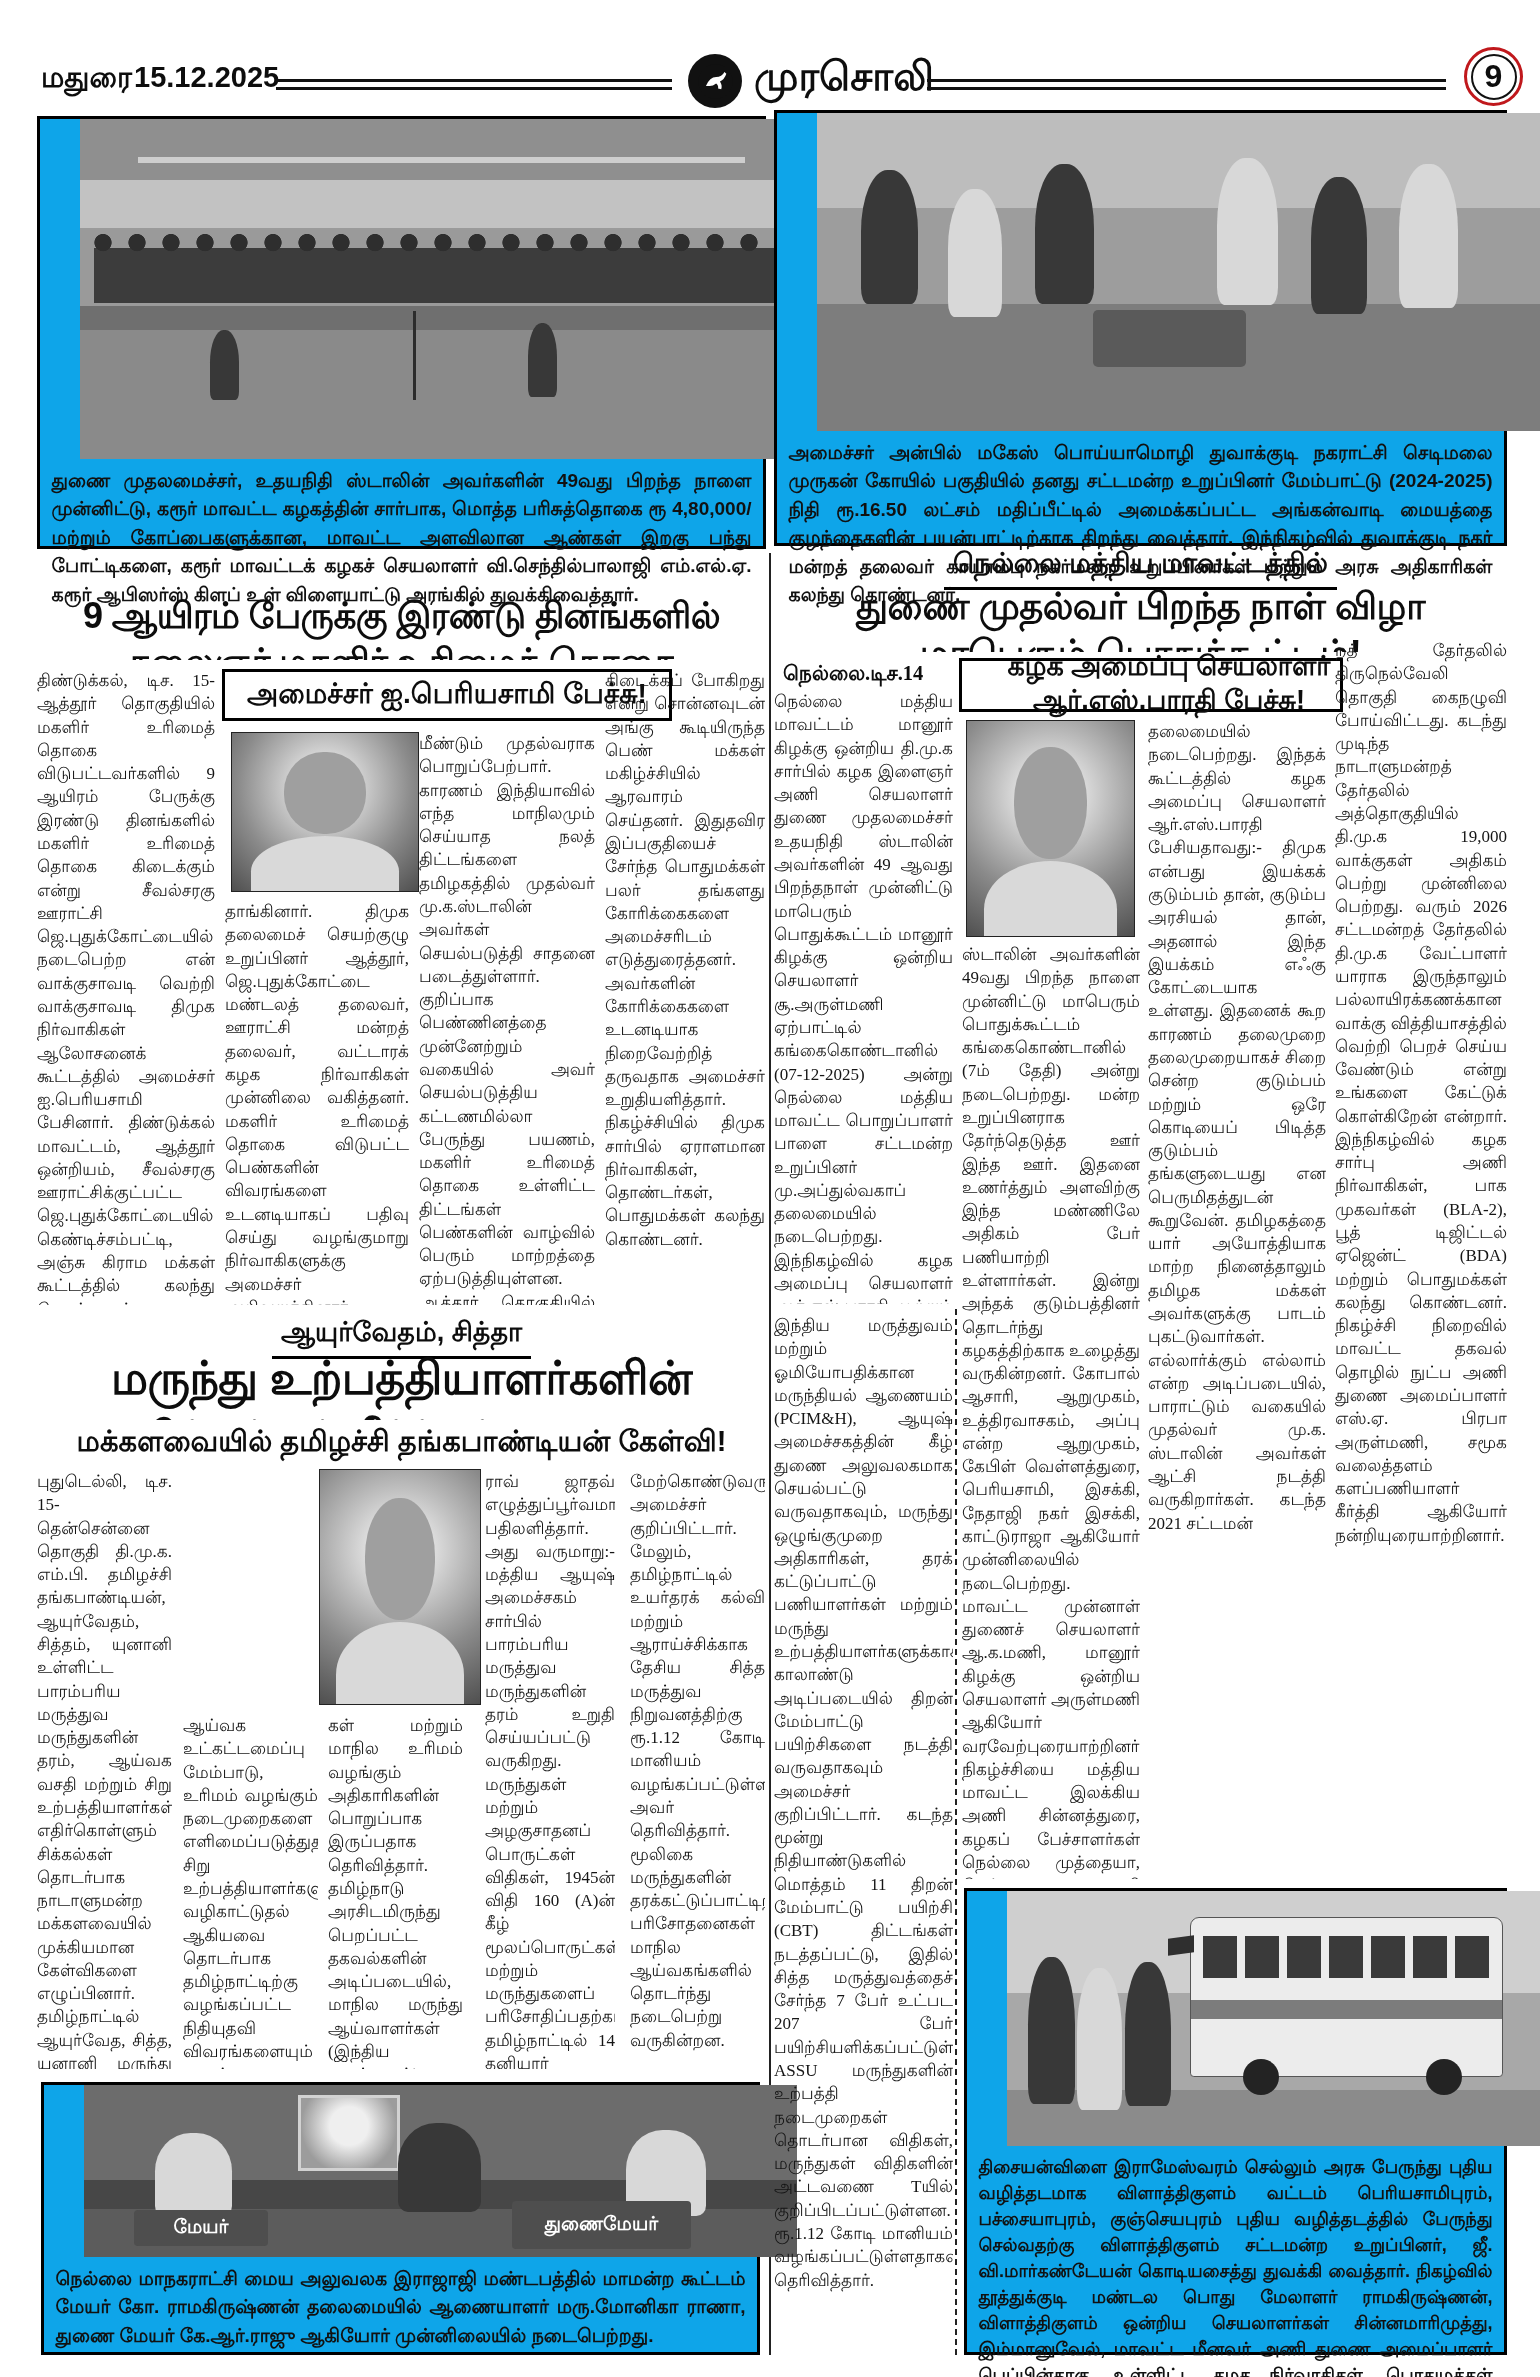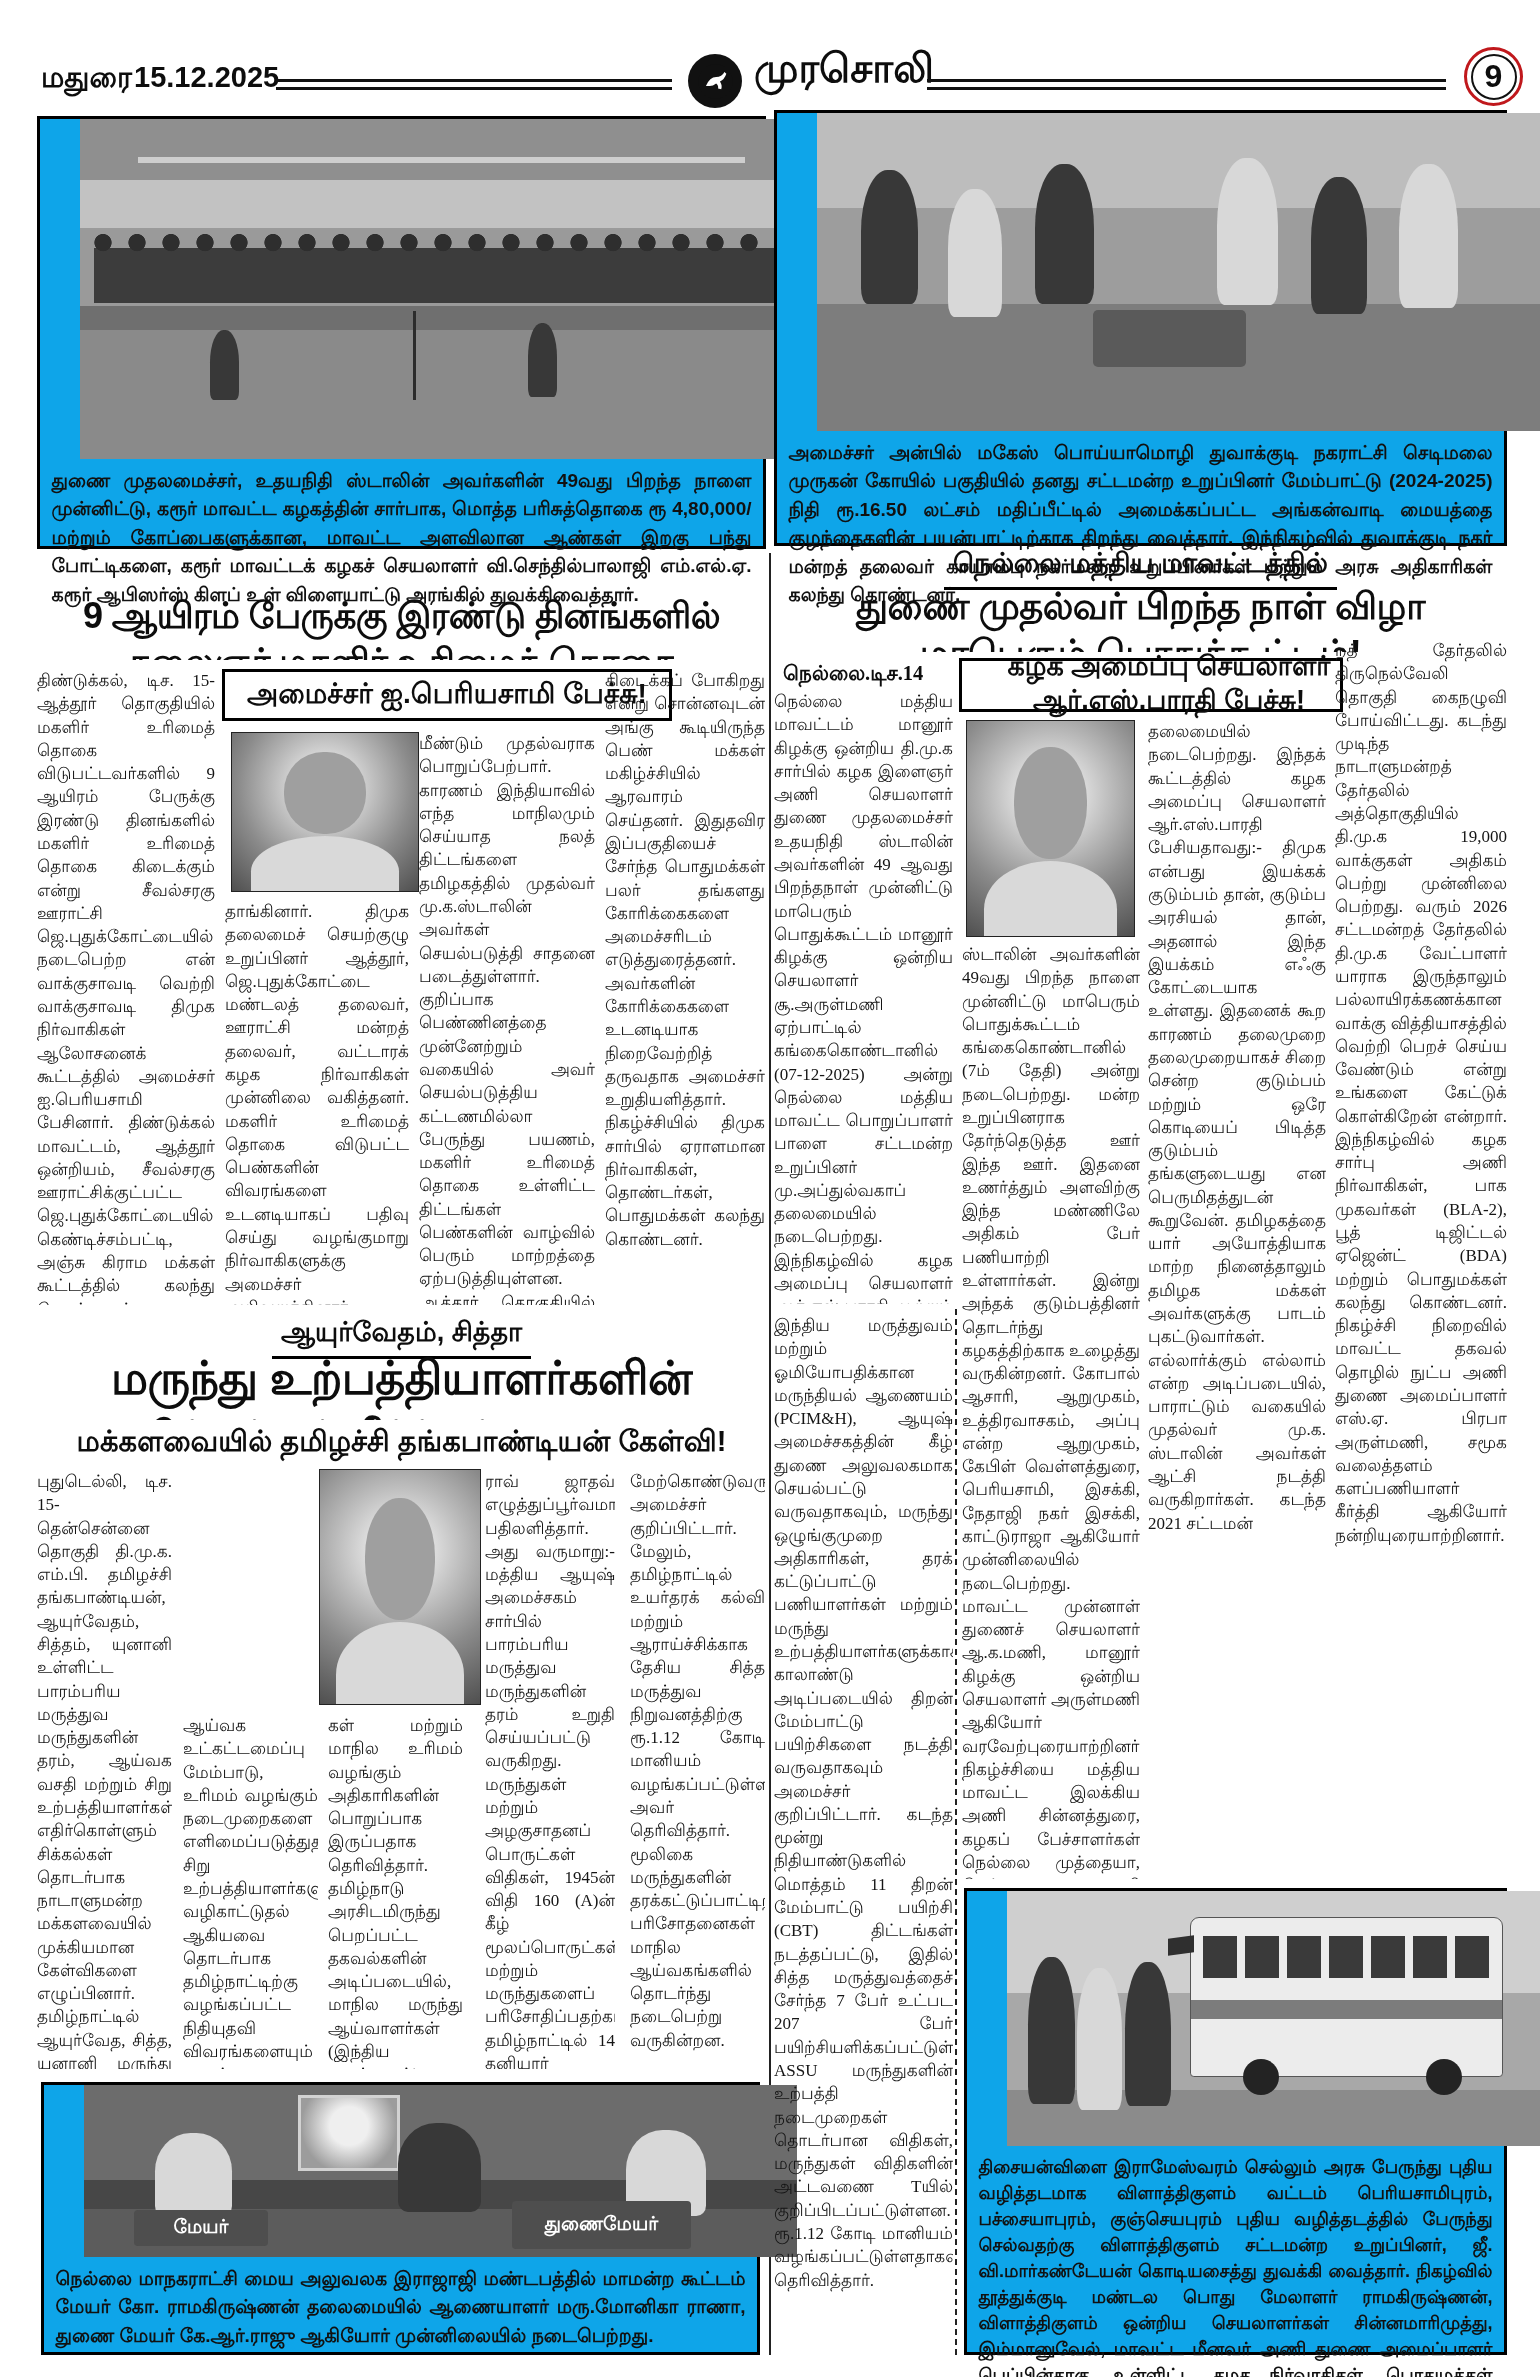--- a/index.html
+++ b/index.html
@@ -6,21 +6,21 @@
   .page{position:relative;width:1541px;height:2377px;background:#ffffff;overflow:hidden;
         font-family:"Liberation Serif","DejaVu Serif",serif;color:#0d0d0d;}
   
   .hdr-city{position:absolute;left:41px;top:61px;font-size:29px;font-weight:bold;font-family:"Liberation Sans",sans-serif;}
   .hdr-date{position:absolute;left:134px;top:61px;font-size:29px;font-weight:bold;font-family:"Liberation Sans",sans-serif;}
   .hrule{position:absolute;height:5.1px;border-top:3.2px solid #111;border-bottom:3.2px solid #111;}
   .hrule.left{left:276px;top:79px;width:396px;}
   .hrule.right{left:927px;top:79px;width:519px;}
   .logo{position:absolute;left:688px;top:54px;width:54px;height:54px;border-radius:50%;background:#111;
         display:flex;align-items:center;justify-content:center;}
-  .masthead{position:absolute;left:754px;top:45px;font-size:40px;font-weight:bold;font-family:Liberation Serif, serif;}
+  .masthead{position:absolute;left:754px;top:56px;font-size:40px;font-weight:bold;font-family:Liberation Mono, monospace;}
   .pagering{position:absolute;left:1464px;top:47px;width:59px;height:59px;border-radius:50%;border:3.8px solid #c0181c;
             display:flex;align-items:center;justify-content:center;box-sizing:border-box;}
   .pagering .inner{width:46px;height:46px;border-radius:50%;border:2.6px solid #111;display:flex;align-items:center;justify-content:center;
             box-sizing:border-box;font-size:32px;font-weight:bold;font-family:"Liberation Sans",sans-serif;}
   
   .photobox{position:absolute;border:3.2px solid #000;background:#0ea5e9;box-sizing:border-box;}
   .photo{position:relative;overflow:hidden;background:#aeaeae;margin-left:40px;}
   .caption{font-family:"Liberation Sans",sans-serif;font-weight:bold;font-size:19px;line-height:1.5;
            text-align:justify;padding:7.7px 11.5px 5.1px 11.5px;color:#111;}
   .caption.small{font-size:18px;line-height:1.45;}

